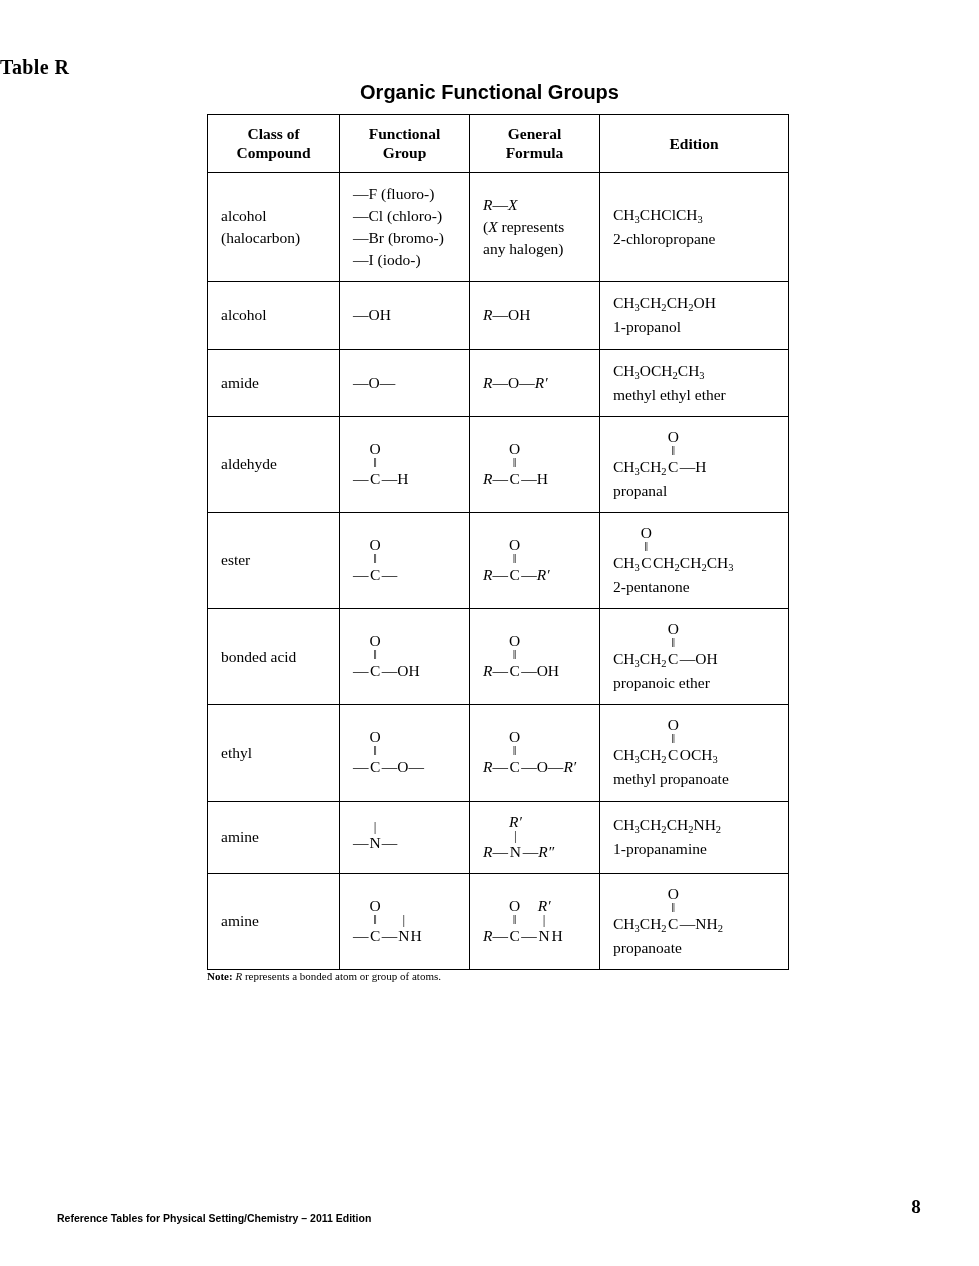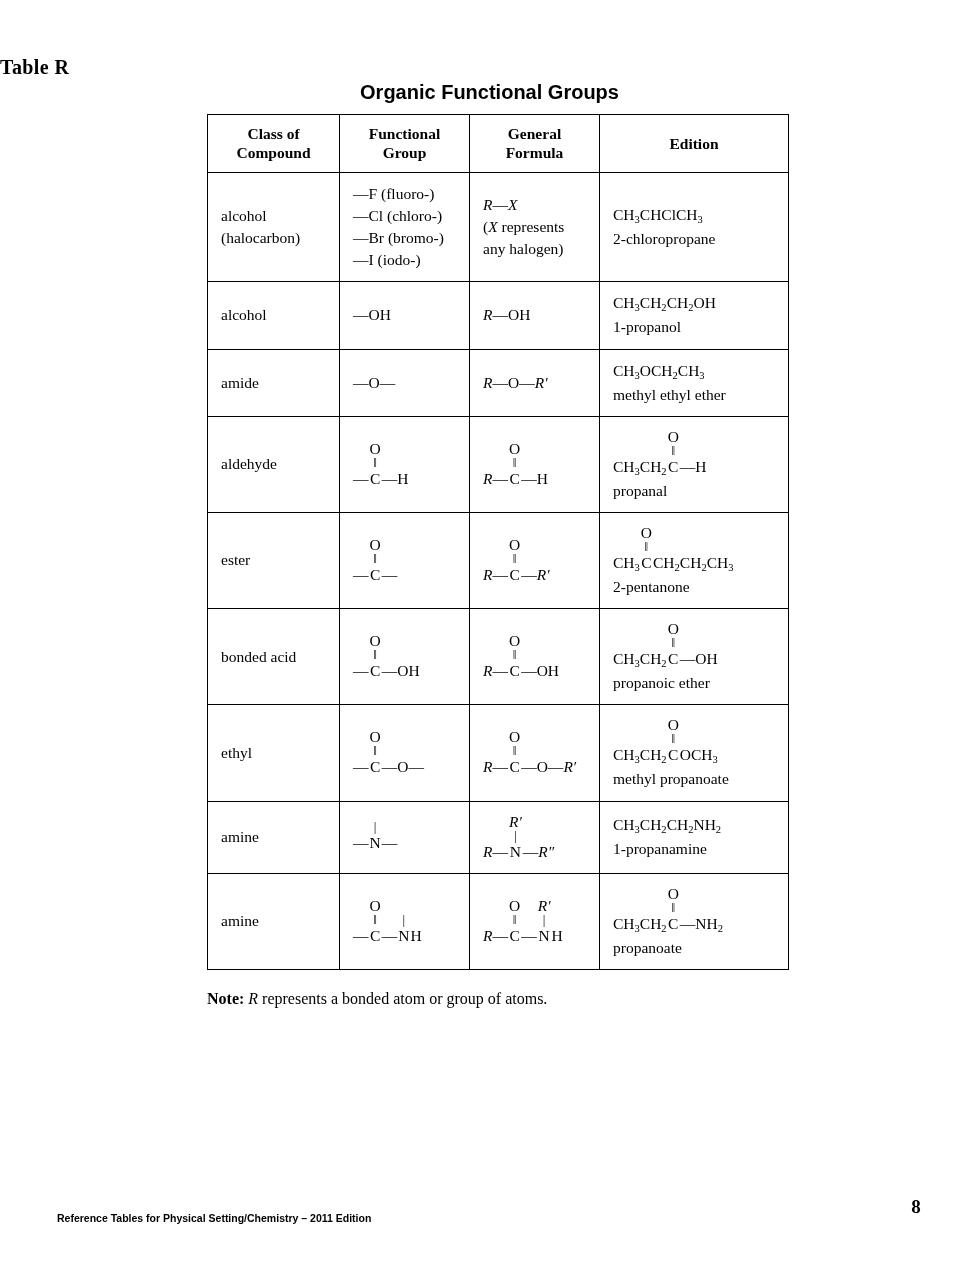--- a/index.html
+++ b/index.html
@@ -32,21 +32,21 @@
     padding: 9px 8px 9px 13px; line-height: 1.25;
   }
   .fline { line-height: 1.3; margin: 2px 0; white-space: nowrap; }
   .sub { font-size: 0.68em; vertical-align: -0.32em; }
   .it { font-style: italic; }
   .stack { display: inline-block; text-align: center; vertical-align: baseline; padding: 0 1px; }
   .stk { display: block; }
   .stk-top { line-height: 17px; }
   .stk-bond { line-height: 12px; font-size: 13px; }
   .stk-base { line-height: 20px; }
-  .note { margin-top: 20px; font-size: 16px; }
+  .note { margin-top: 0; font-size: 11px; }
   .note-label { font-weight: bold; }
   .note-r { font-style: italic; }
   .footer-left {
     position: absolute; left: 57px; top: 1212px;
     font-family: "Liberation Sans", "DejaVu Sans", sans-serif;
     font-size: 10.5px; font-weight: bold;
   }
   .page-num {
     position: absolute; left: 900px; top: 1196px; width: 32px;
     text-align: center; font-size: 19px; font-weight: bold;

